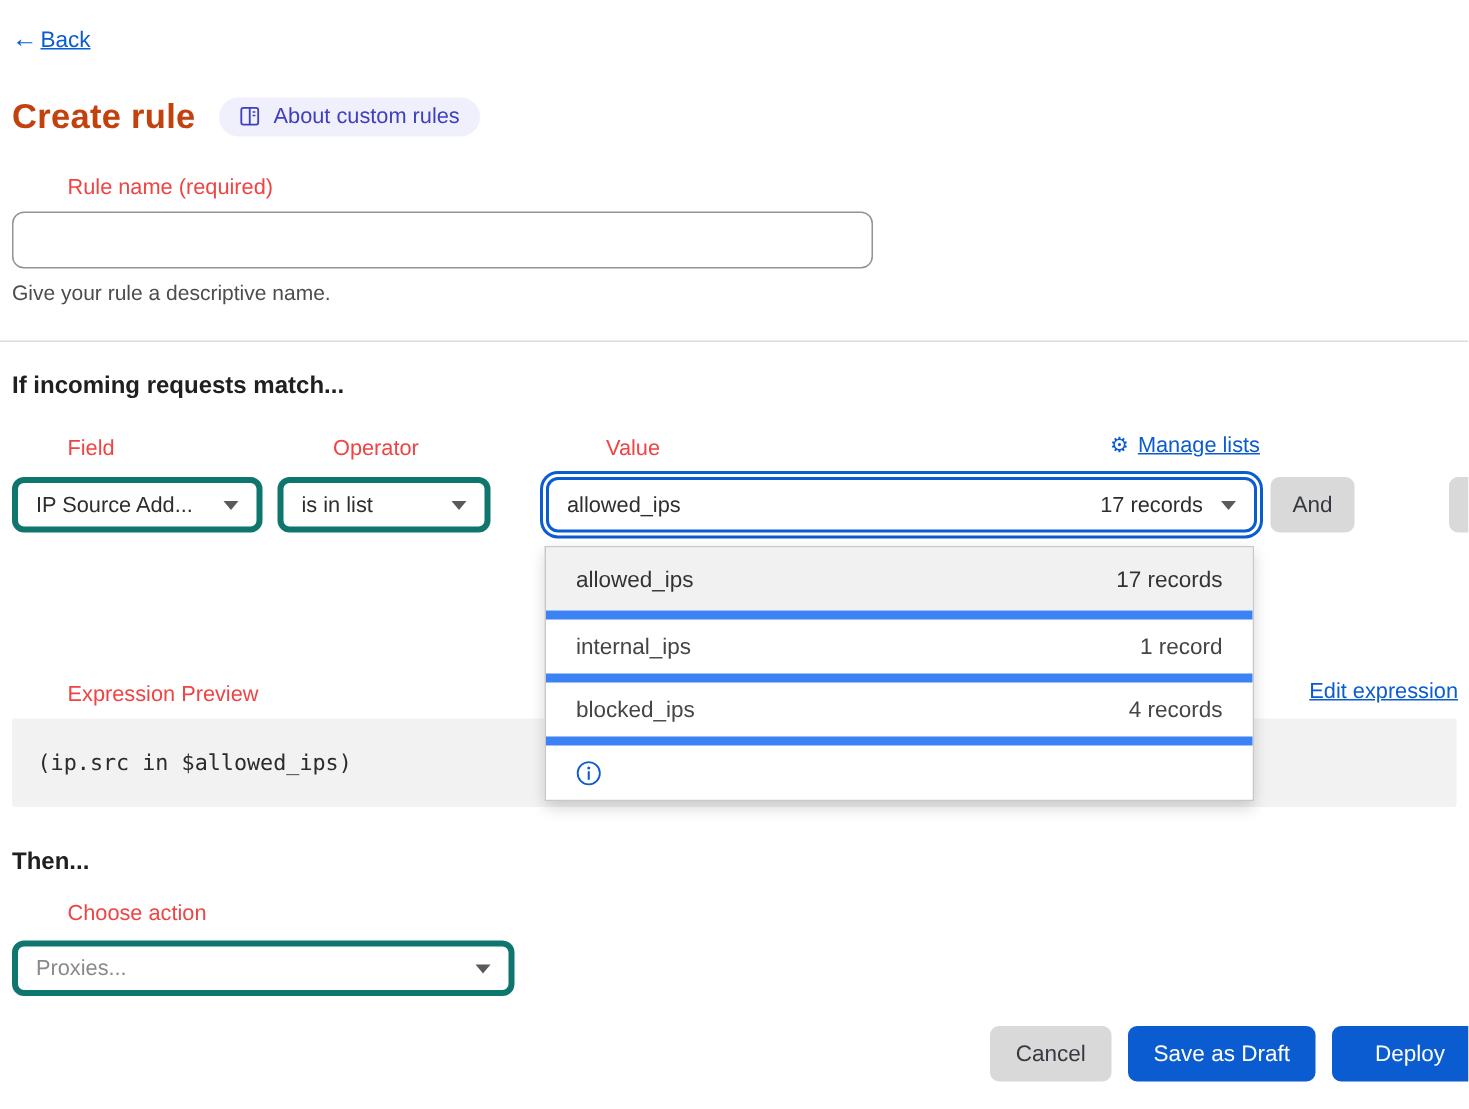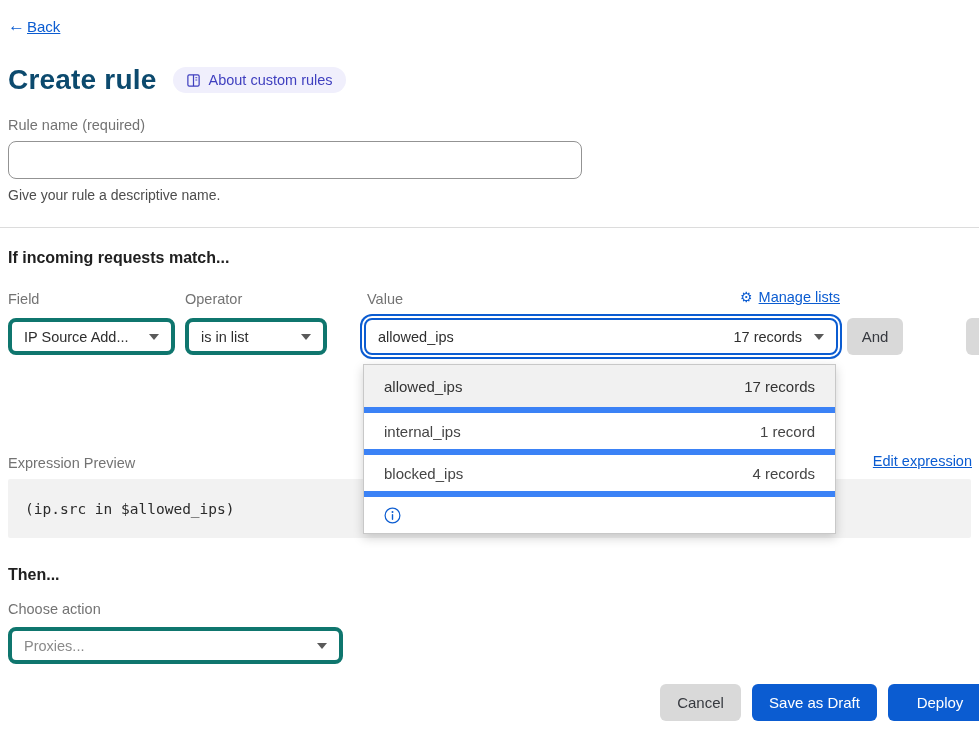--- a/index.html
+++ b/index.html
@@ -9,27 +9,27 @@
 
   .abs { position:absolute; }
 
   
   .link { color:#0b5cd1; text-decoration:underline; cursor:pointer; font-size:15px; }
   .back-wrap { left:8px; top:16px; display:flex; align-items:center; gap:2px; font-size:16px; color:#0b5cd1; }
   .back-arrow { text-decoration:none; font-size:17px; }
 
   
   .title-row { left:8px; top:64px; display:flex; align-items:center; gap:16px; }
-  .h1 { font-size:28px; font-weight:bold; color:#0c4a6e; letter-spacing:.2px; }
+  .h1 { font-size:23px; font-weight:bold; color:#c2410c; letter-spacing:.2px; }
   .doc-badge { display:flex; align-items:center; gap:8px; background:#f0effc; color:#3f3fbf;
                padding:5px 13px; border-radius:15px; font-size:14.5px; cursor:pointer; }
   .doc-badge svg { display:block; }
 
   
-  .field-label { font-size:14.5px; color:#737373; }
+  .field-label { font-size:14.5px; color:#ef4444;margin-left:37px; }
   .helper { font-size:14px; color:#4d4d4d; }
   .text-input { left:8px; top:141px; width:574px; height:38px; border:1px solid #939393;
                 border-radius:8px; background:#fff; font-size:14.5px; padding:0 12px;
                 font-family:"Liberation Sans",sans-serif; }
 
   .divider { left:0; top:227px; width:979px; height:0; border-top:1px solid #dcdcdc; }
 
   .h2 { font-size:16px; font-weight:bold; color:#202020; }
 
   

